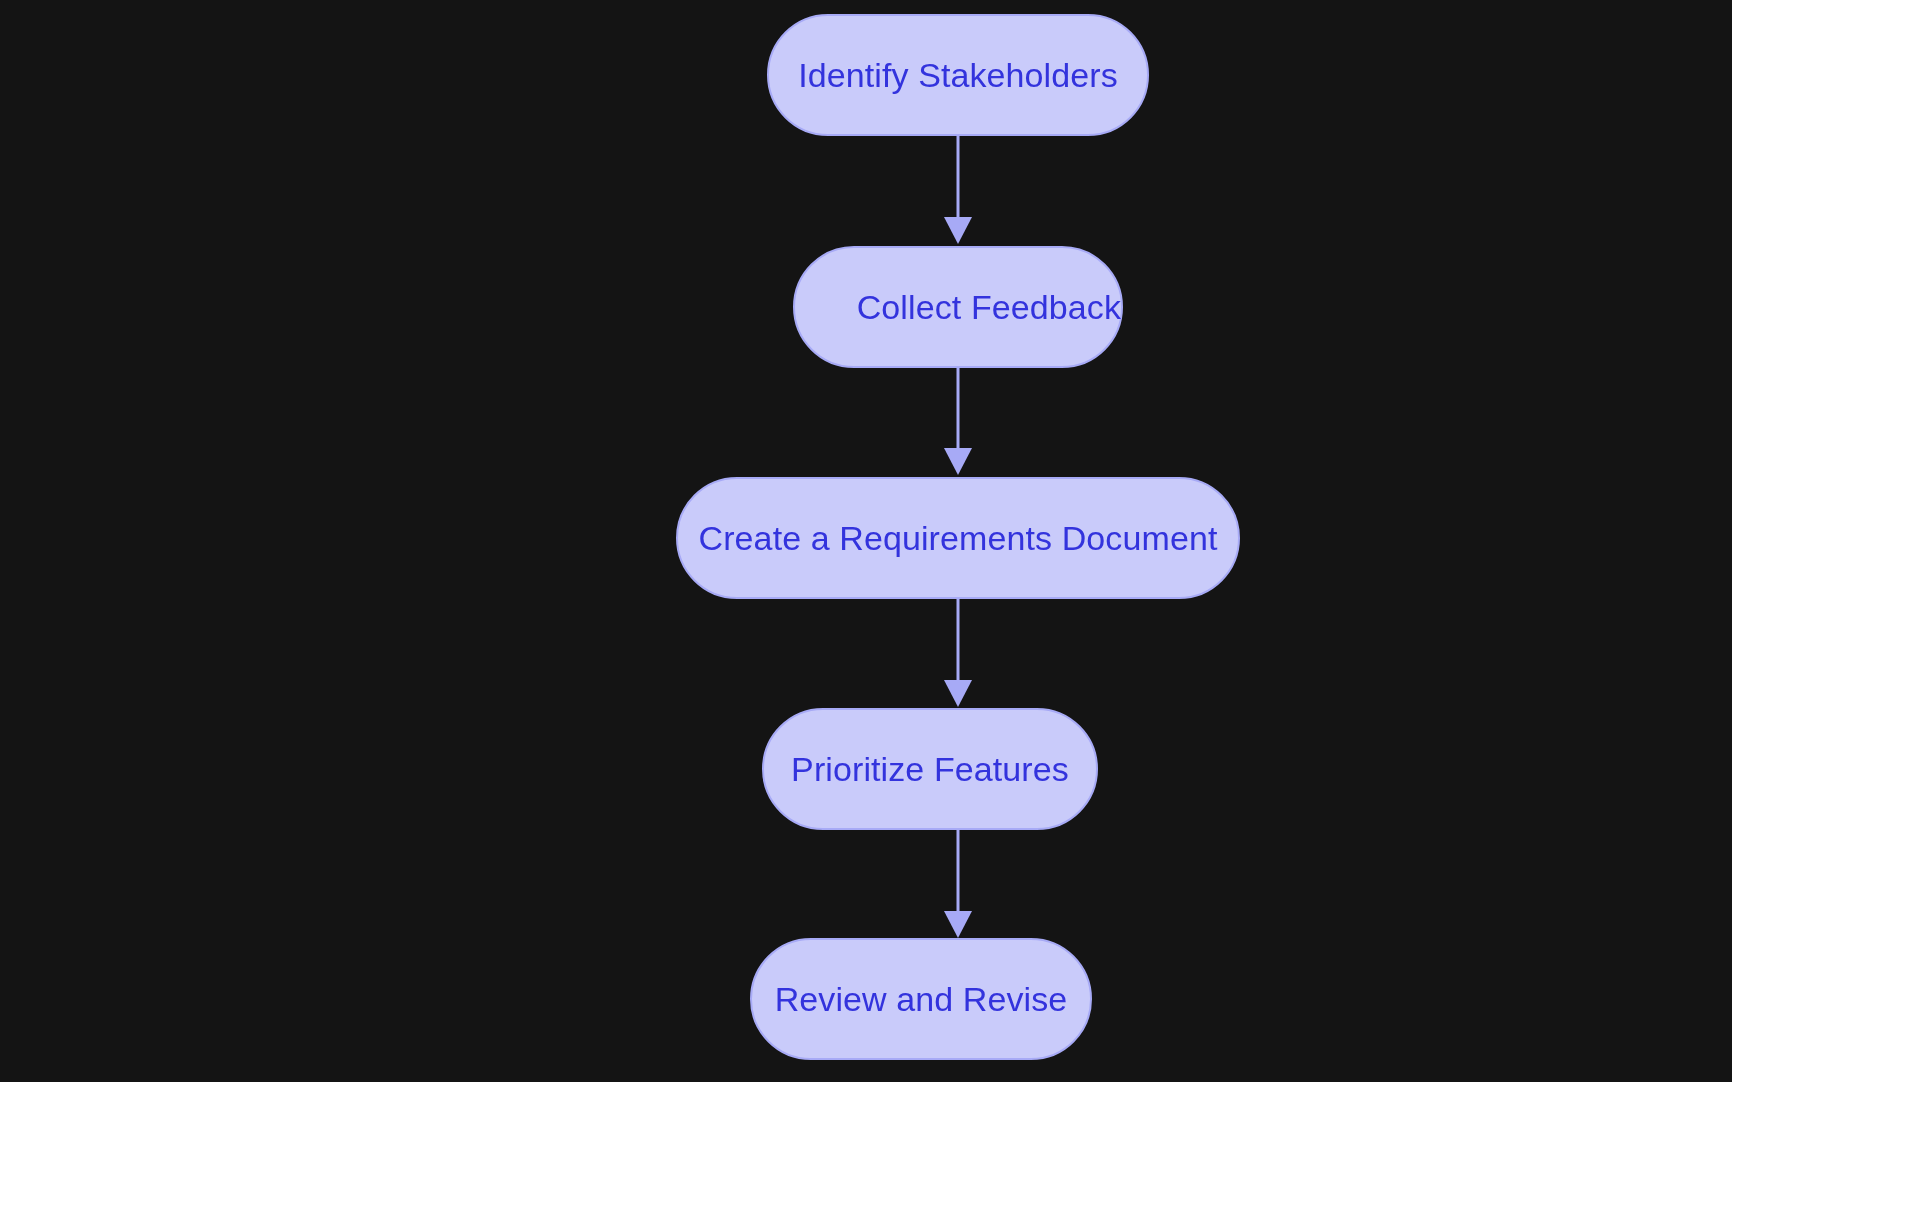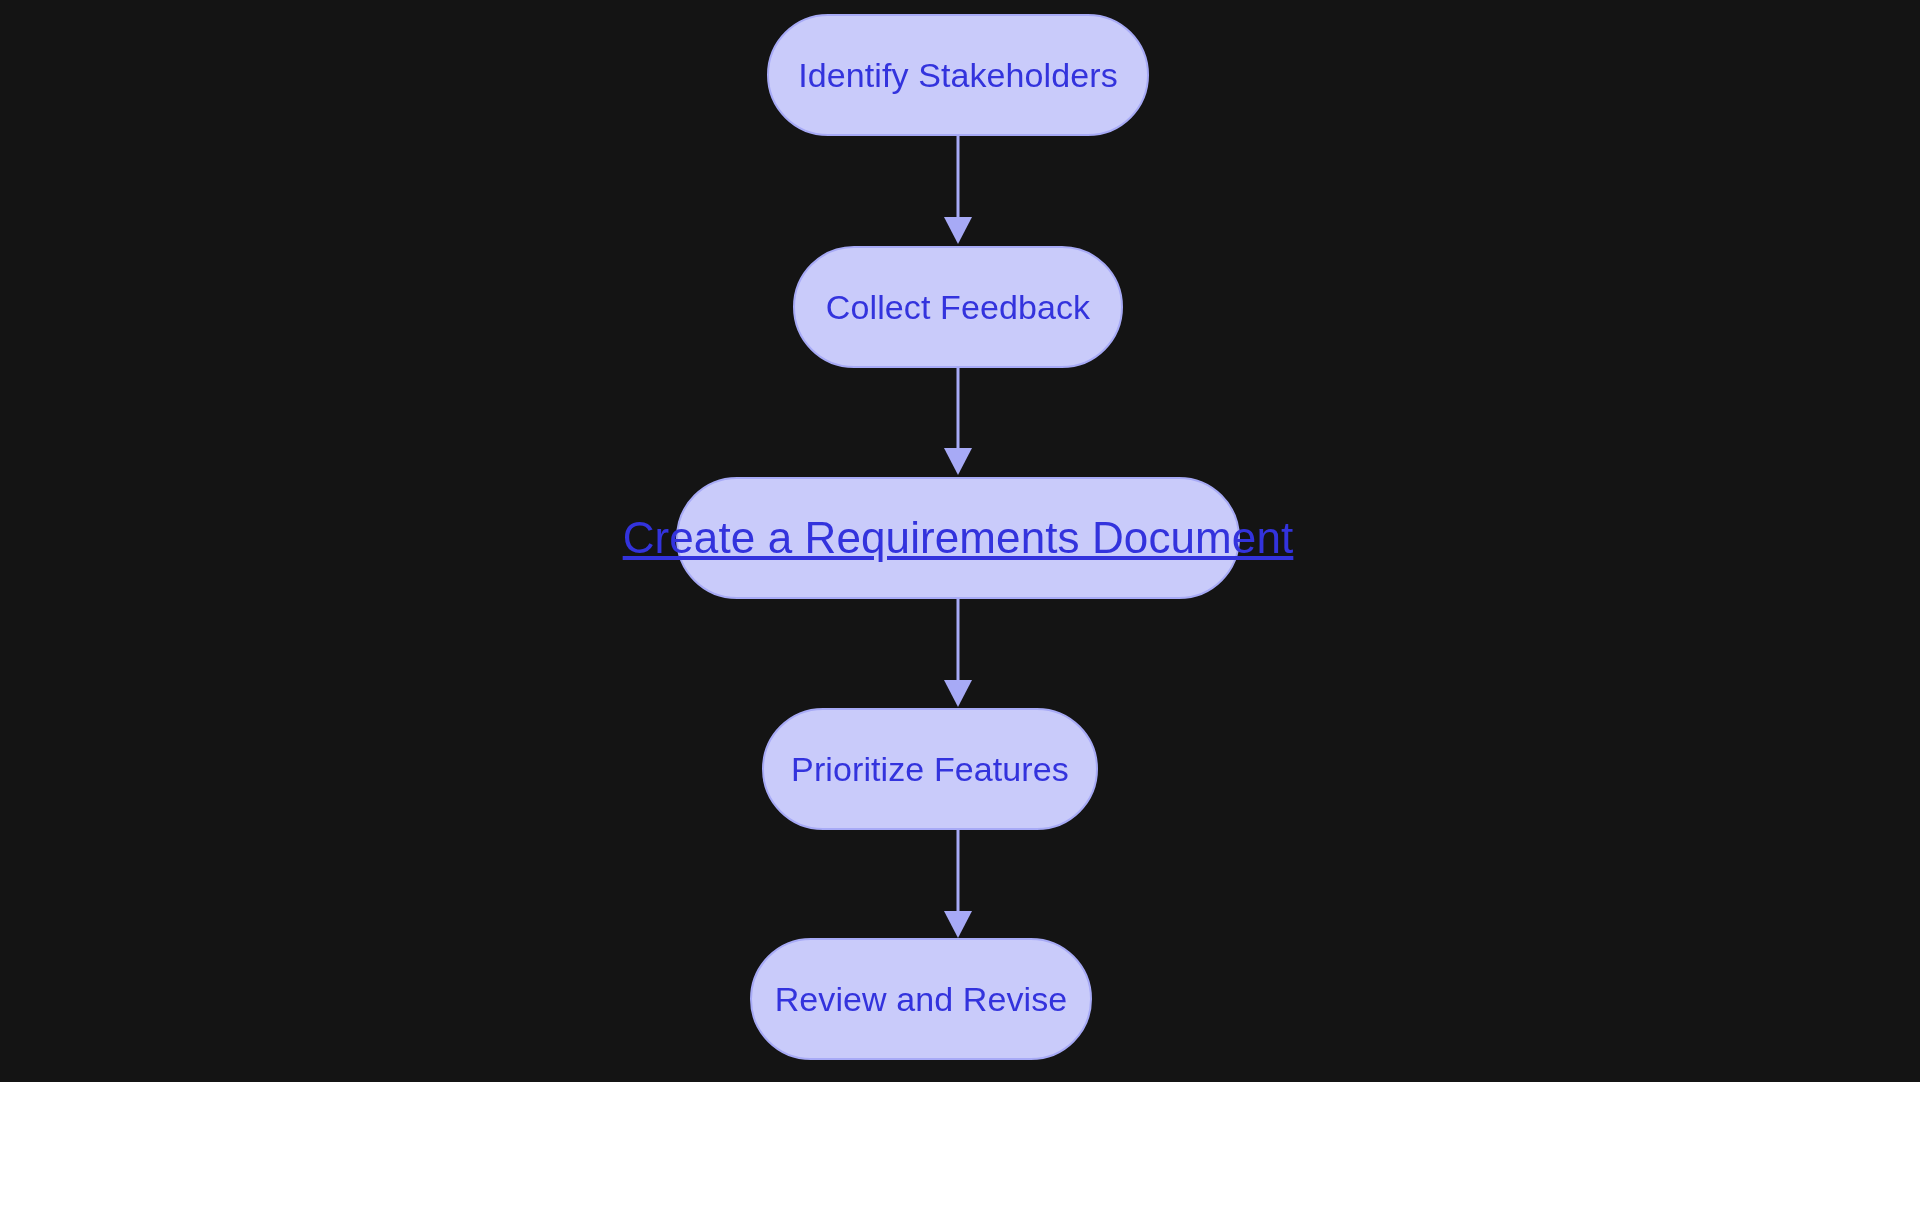--- a/index.html
+++ b/index.html
@@ -19,21 +19,21 @@
     width: 1920px;
     height: 1215px;
     background: #ffffff;
   }
 
   
   #canvas {
     position: absolute;
     left: 0;
     top: 0;
-    width: 1920px;
+    width: 1732px;
     height: 1082px;
     background: #141414;
     overflow: hidden;
   }
 
   #flow {
     position: absolute;
     left: 0;
     top: 0;
     width: 1920px;
@@ -90,32 +90,32 @@
         <span class="node-label">Identify Stakeholders</span>
       </div>
 
       <div class="edge" style="left:944px; top:136px; width:28px; height:108px;">
         <svg width="28" height="108" viewBox="0 0 28 108" xmlns="http://www.w3.org/2000/svg">
           <line x1="14" y1="0" x2="14" y2="84" stroke="#a7aaf6" stroke-width="3"></line>
           <polygon points="0,81 28,81 14,108" fill="#a7aaf6"></polygon>
         </svg>
       </div>
 
-      <div class="node" style="left:793px; top:246px; width:330px; height:122px; font-size:34px;">
+      <div class="node" style="left:793px; top:246px; width:330px; height:122px; font-size:34px;justify-content:flex-end;">
         <span class="node-label">Collect Feedback</span>
       </div>
 
       <div class="edge" style="left:944px; top:368px; width:28px; height:107px;">
         <svg width="28" height="107" viewBox="0 0 28 107" xmlns="http://www.w3.org/2000/svg">
           <line x1="14" y1="0" x2="14" y2="83" stroke="#a7aaf6" stroke-width="3"></line>
           <polygon points="0,80 28,80 14,107" fill="#a7aaf6"></polygon>
         </svg>
       </div>
 
-      <div class="node" style="left:676px; top:477px; width:564px; height:122px; font-size:44px;text-decoration:underline;">
+      <div class="node" style="left:676px; top:477px; width:564px; height:122px; font-size:34px;">
         <span class="node-label">Create a Requirements Document</span>
       </div>
 
       <div class="edge" style="left:944px; top:599px; width:28px; height:108px;">
         <svg width="28" height="108" viewBox="0 0 28 108" xmlns="http://www.w3.org/2000/svg">
           <line x1="14" y1="0" x2="14" y2="84" stroke="#a7aaf6" stroke-width="3"></line>
           <polygon points="0,81 28,81 14,108" fill="#a7aaf6"></polygon>
         </svg>
       </div>
 

